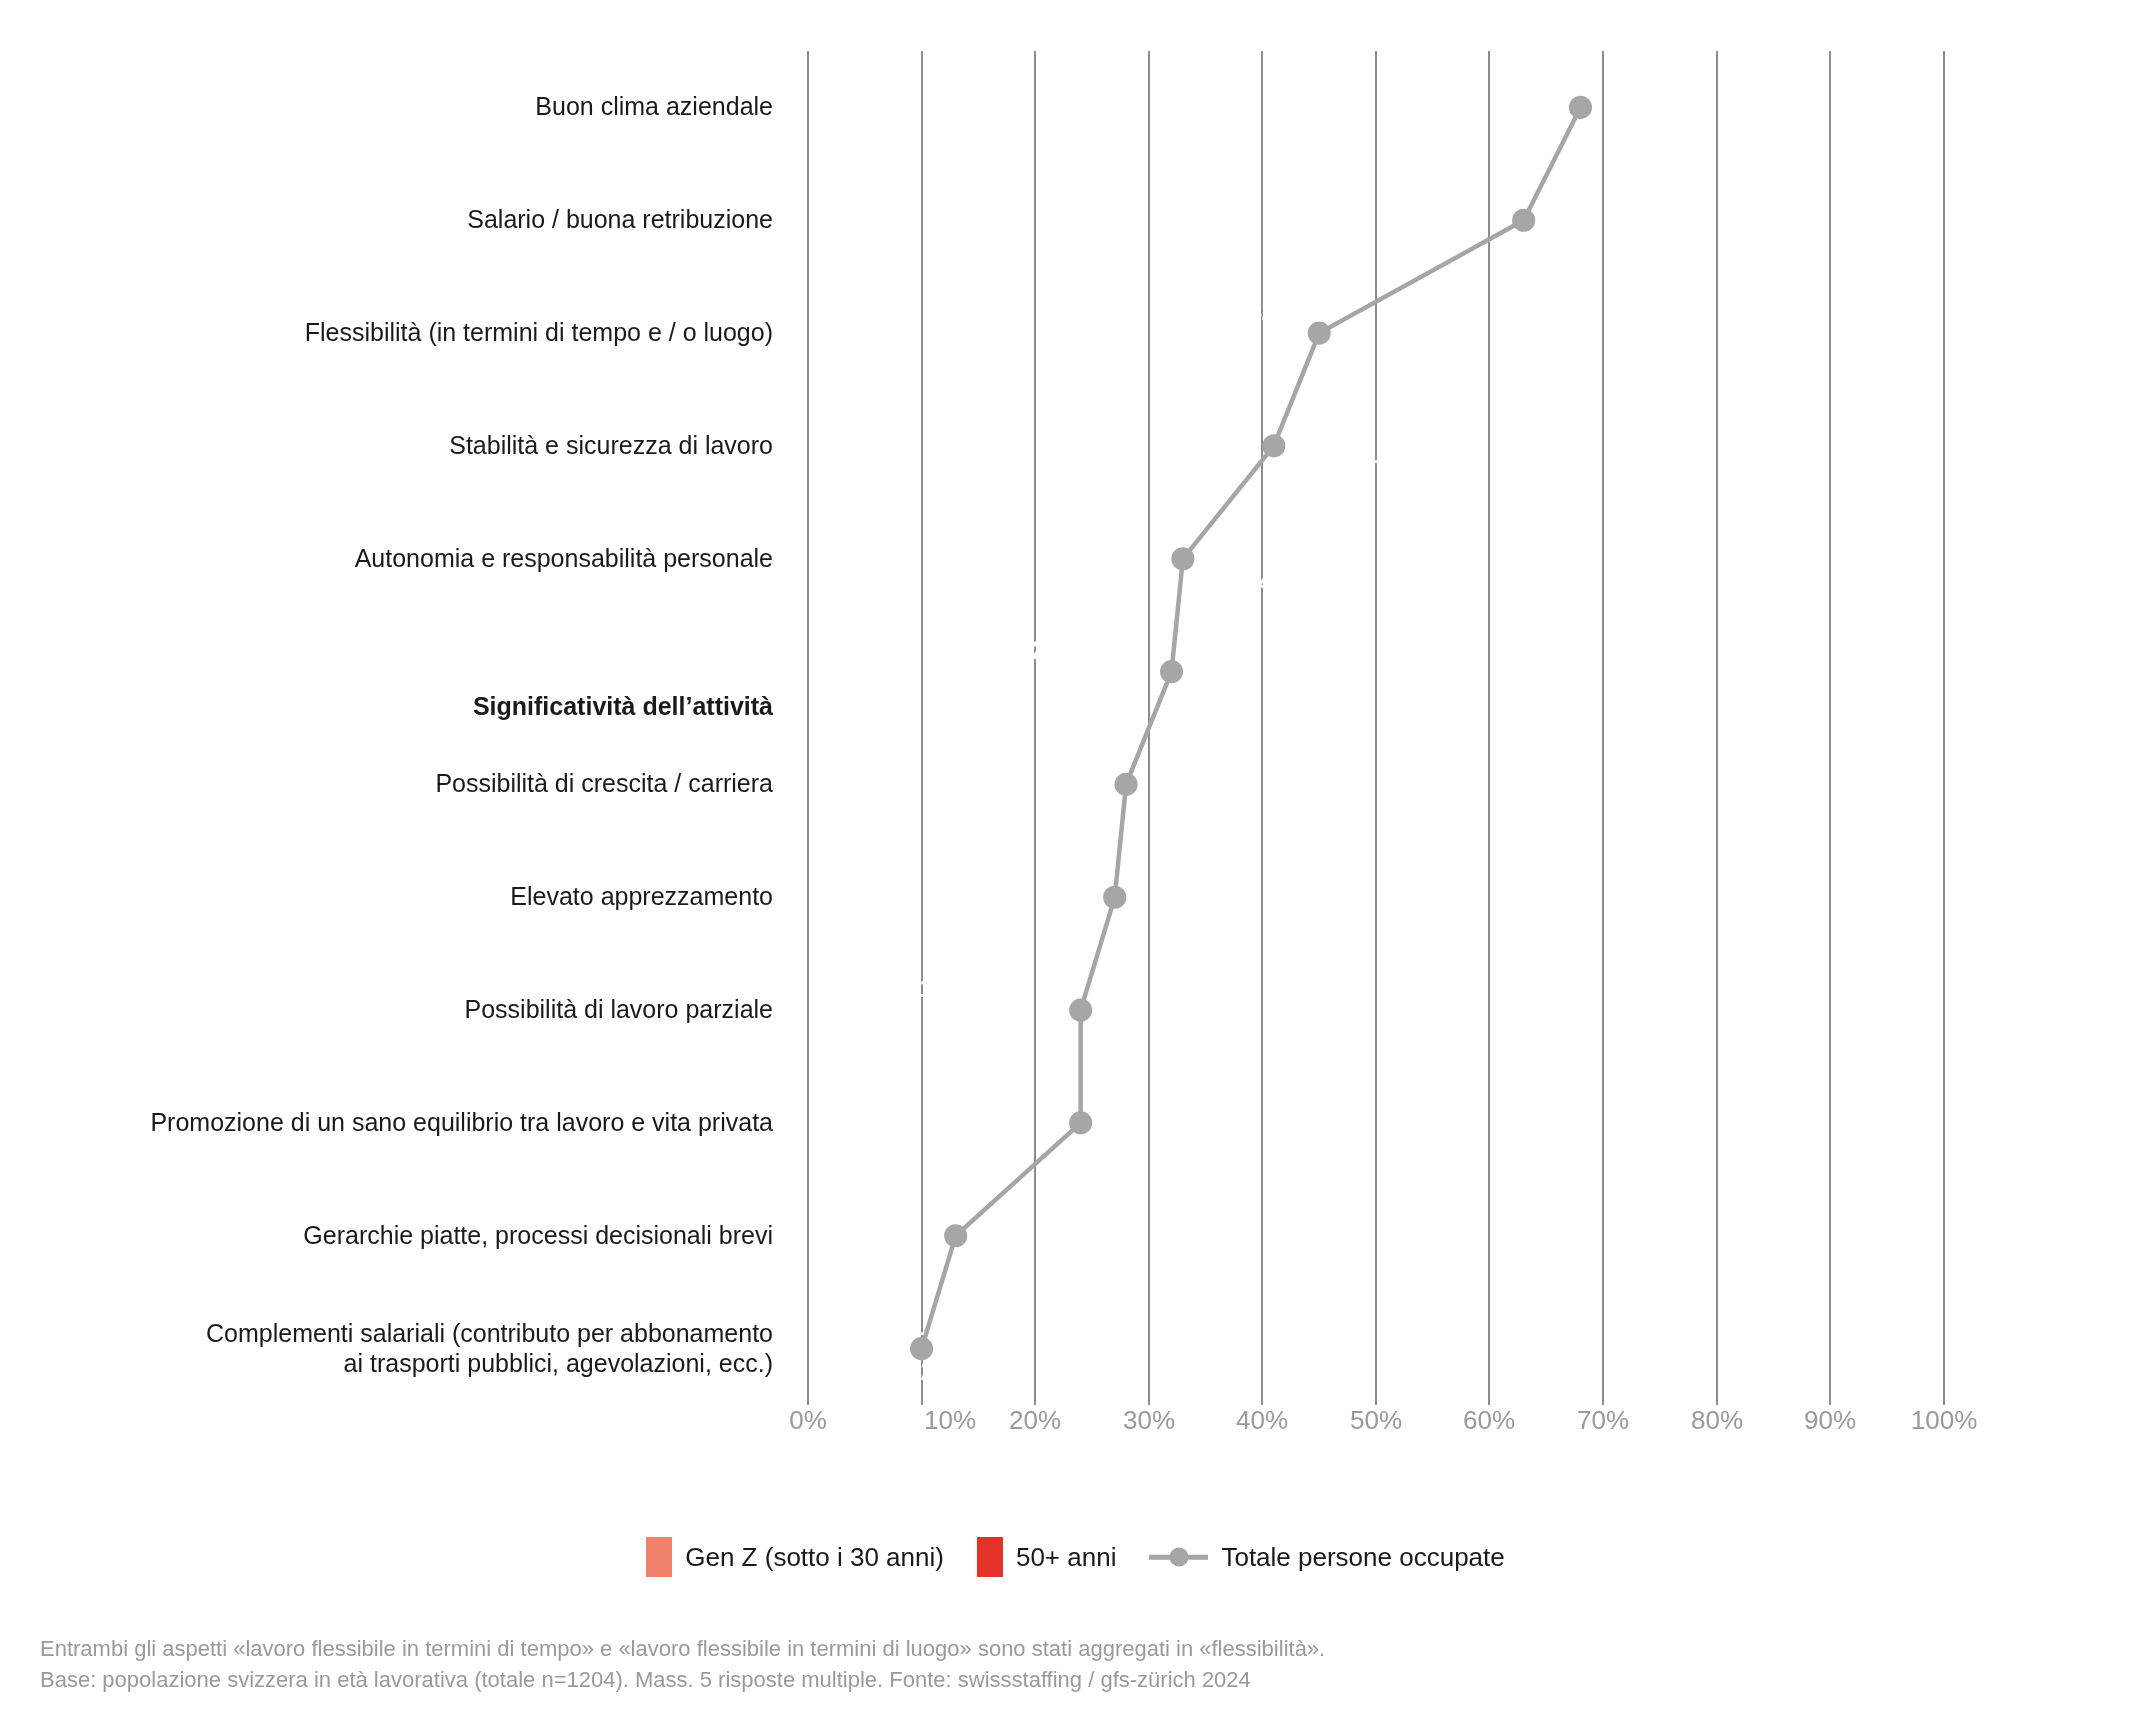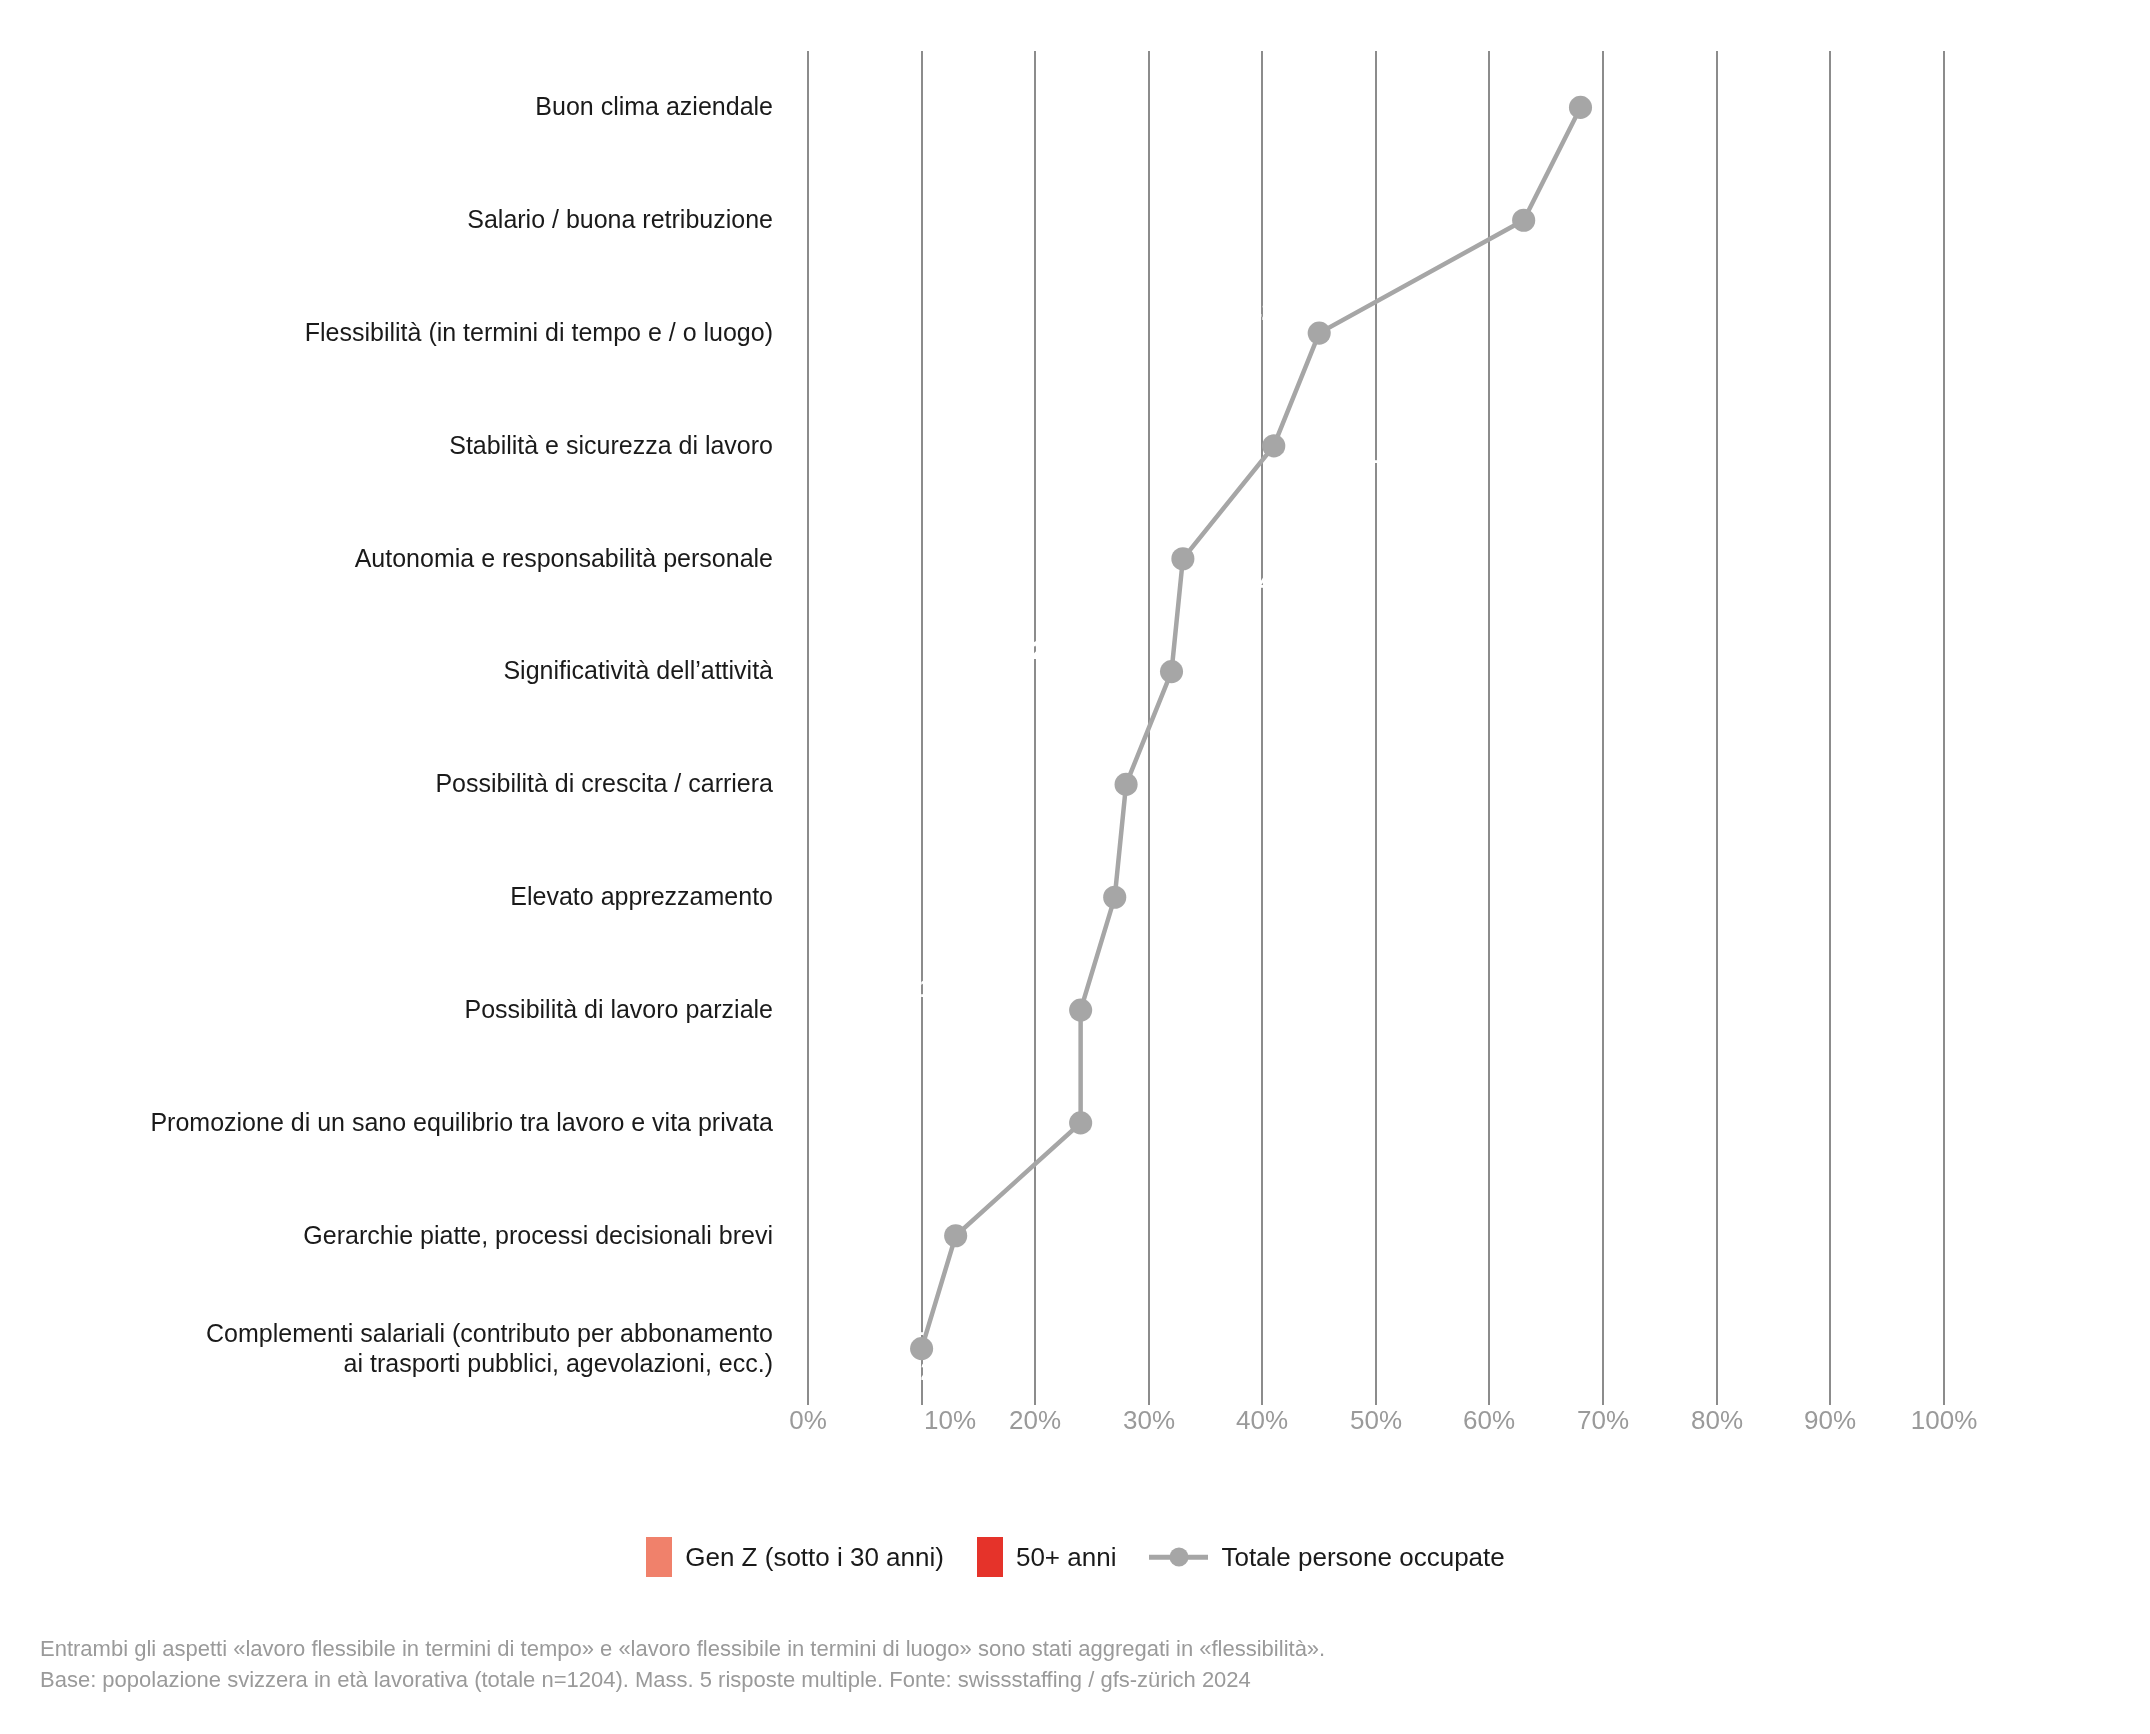--- a/index.html
+++ b/index.html
@@ -60,21 +60,21 @@
       </div>
       <div class="ylabel" style="top: 282px; padding-left: 14px;">
         <div>Flessibilità (in termini di tempo e / o luogo)</div>
       </div>
       <div class="ylabel" style="top: 395px;">
         <div>Stabilità e sicurezza di lavoro</div>
       </div>
       <div class="ylabel" style="top: 508px;">
         <div>Autonomia e responsabilità personale</div>
       </div>
-      <div class="ylabel" style="top: 620px;">
+      <div class="ylabel" style="top: 656px; font-weight: bold;">
         <div>Significatività dell’attività</div>
       </div>
       <div class="ylabel" style="top: 733px;">
         <div>Possibilità di crescita / carriera</div>
       </div>
       <div class="ylabel" style="top: 846px;">
         <div>Elevato apprezzamento</div>
       </div>
       <div class="ylabel" style="top: 959px;">
         <div>Possibilità di lavoro parziale</div>

